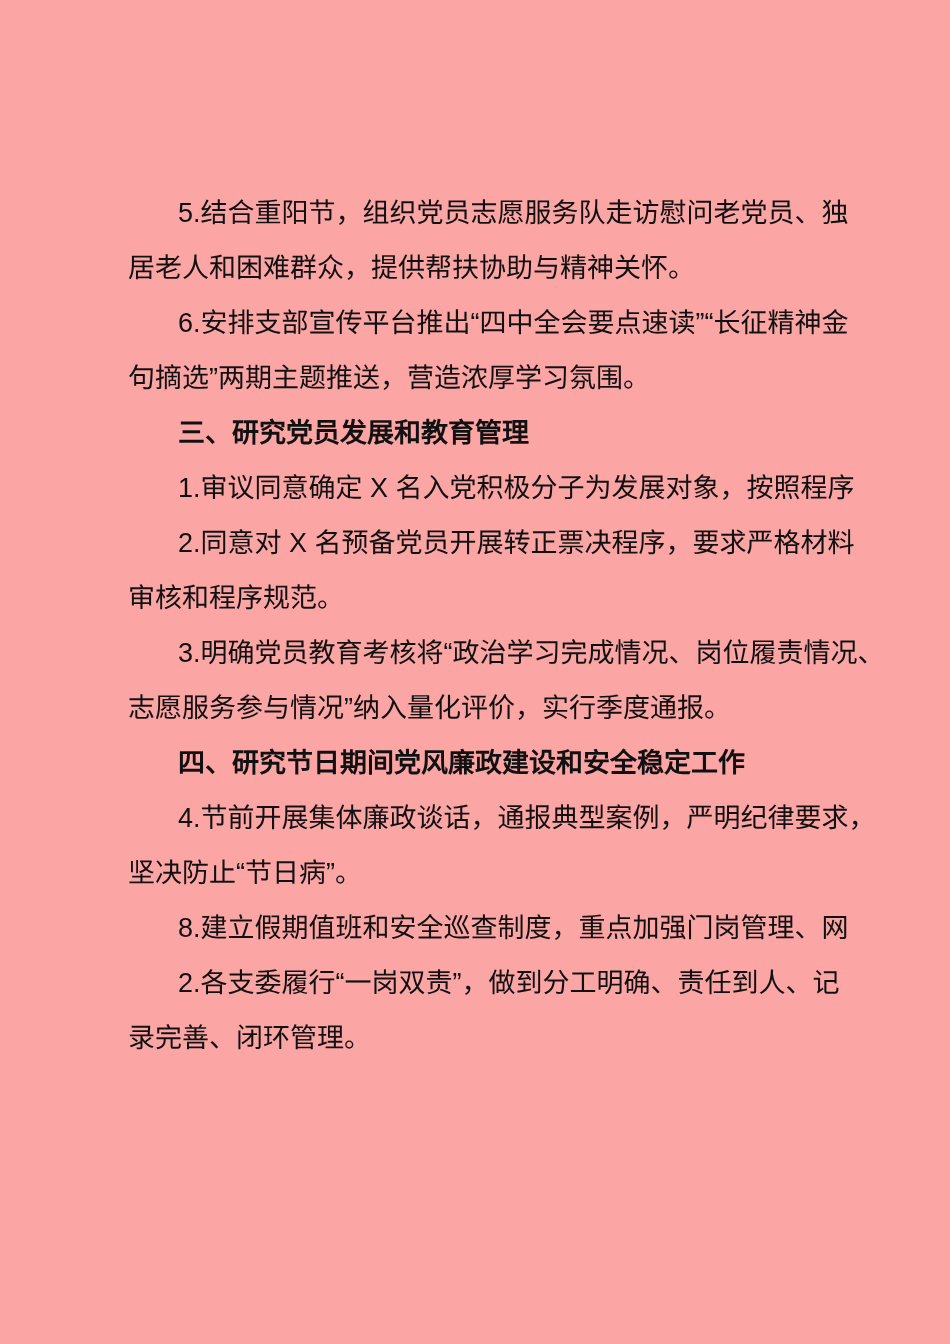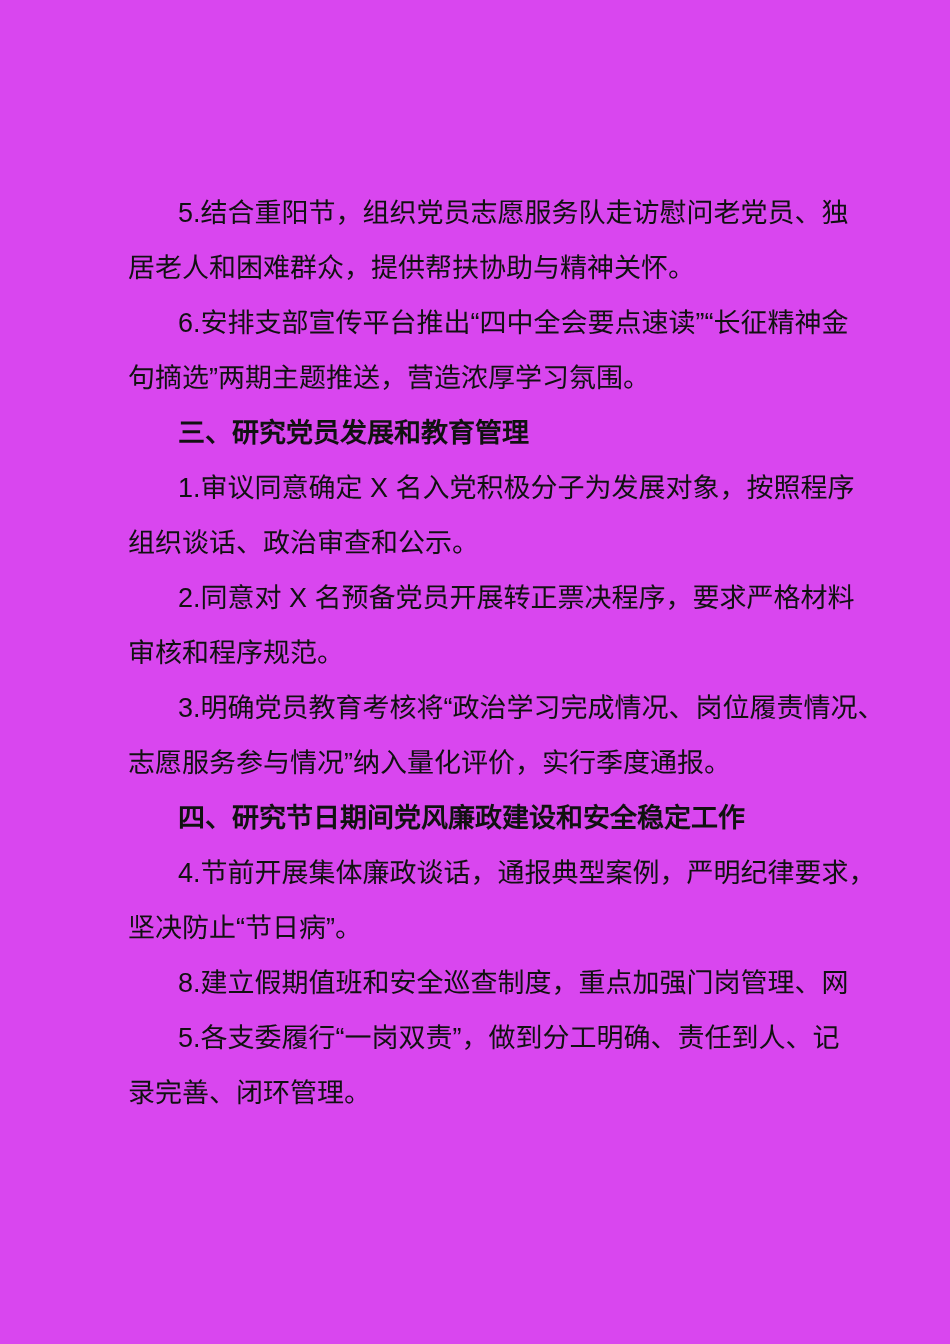--- a/index.html
+++ b/index.html
@@ -4,21 +4,21 @@
 <style>
   html, body {
     margin: 0;
     padding: 0;
     background: #ffffff;
   }
   .page {
     position: relative;
     width: 950px;
     height: 1344px;
-    background: #d946ef;
+    background: #fca5a5;
     overflow: hidden;
     font-family: "Liberation Sans", "DejaVu Sans", sans-serif;
   }
   .content {
     position: absolute;
     top: 186px;
     left: 128px;
     right: 100px;
     color: #111111;
   }
@@ -51,38 +51,37 @@
       </div>
       <div class="para body">
         <div class="line first">6.安排支部宣传平台推出“四中全会要点速读”“长征精神金</div>
         <div class="line">句摘选”两期主题推送，营造浓厚学习氛围。</div>
       </div>
       <div class="para heading">
         <div class="line first">三、研究党员发展和教育管理</div>
       </div>
       <div class="para body">
         <div class="line first">1.审议同意确定 X 名入党积极分子为发展对象，按照程序</div>
-        <div class="line">组织谈话、政治审查和公示。</div>
       </div>
       <div class="para body">
         <div class="line first">2.同意对 X 名预备党员开展转正票决程序，要求严格材料</div>
         <div class="line">审核和程序规范。</div>
       </div>
       <div class="para body">
         <div class="line first">3.明确党员教育考核将“政治学习完成情况、岗位履责情况、</div>
         <div class="line">志愿服务参与情况”纳入量化评价，实行季度通报。</div>
       </div>
       <div class="para heading">
         <div class="line first">四、研究节日期间党风廉政建设和安全稳定工作</div>
       </div>
       <div class="para body">
         <div class="line first">4.节前开展集体廉政谈话，通报典型案例，严明纪律要求，</div>
         <div class="line">坚决防止“节日病”。</div>
       </div>
       <div class="para body">
         <div class="line first">8.建立假期值班和安全巡查制度，重点加强门岗管理、网</div>
       </div>
       <div class="para body">
-        <div class="line first">5.各支委履行“一岗双责”，做到分工明确、责任到人、记</div>
+        <div class="line first">2.各支委履行“一岗双责”，做到分工明确、责任到人、记</div>
         <div class="line">录完善、闭环管理。</div>
       </div>
     </div>
 </div>
 
 </body></html>

